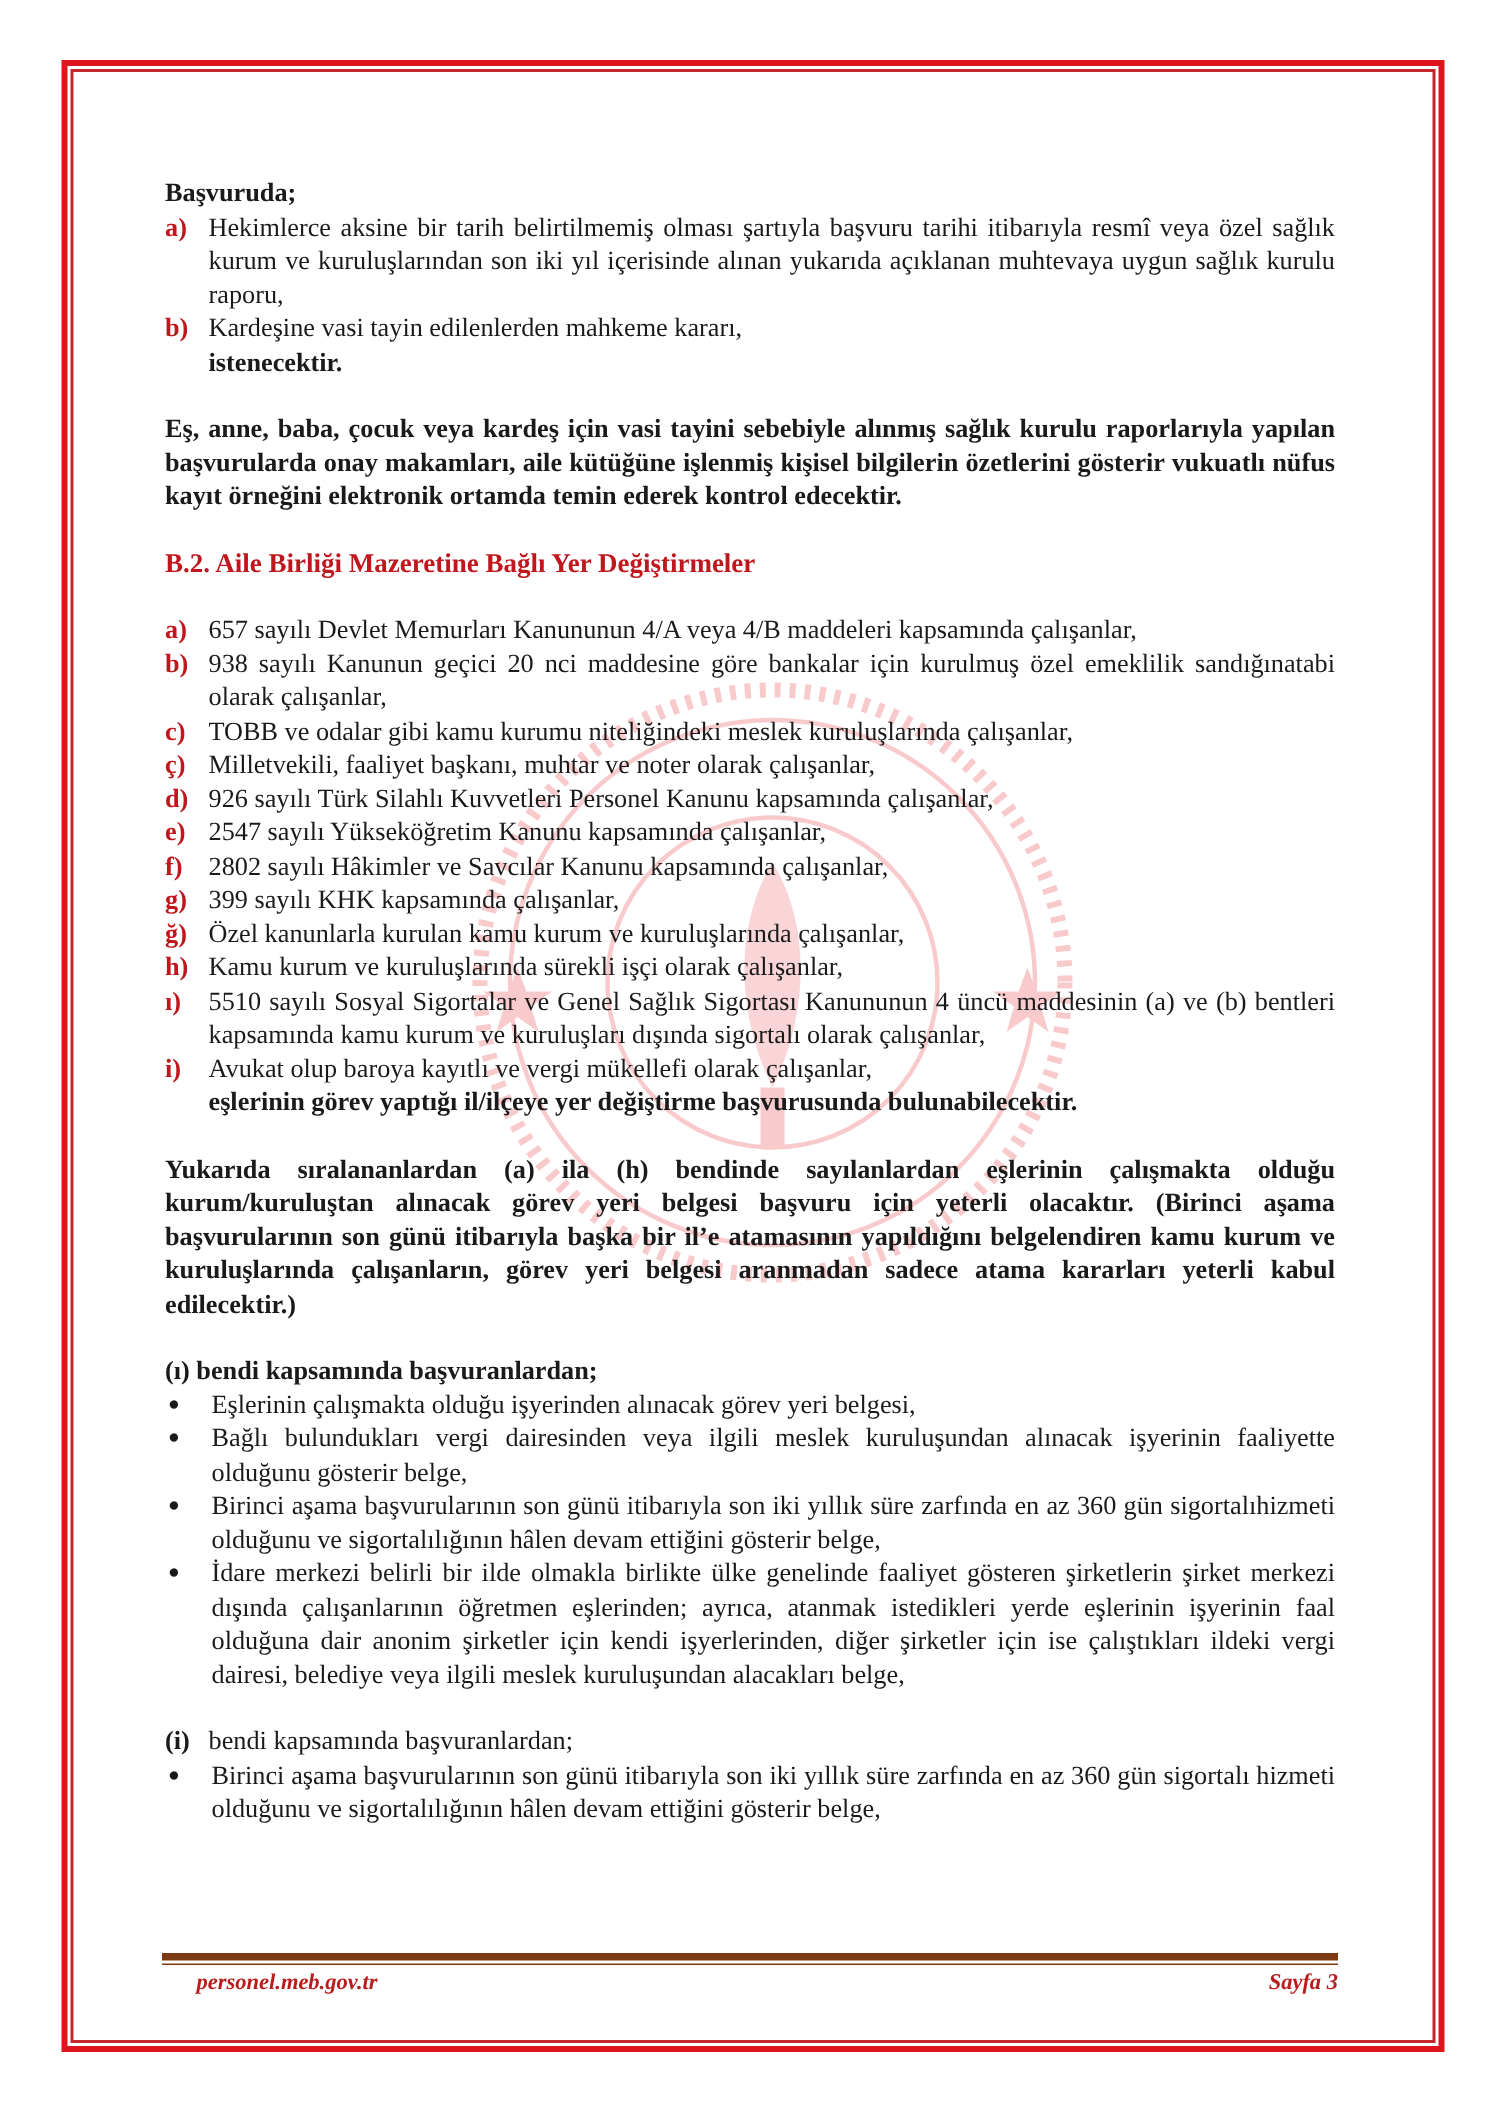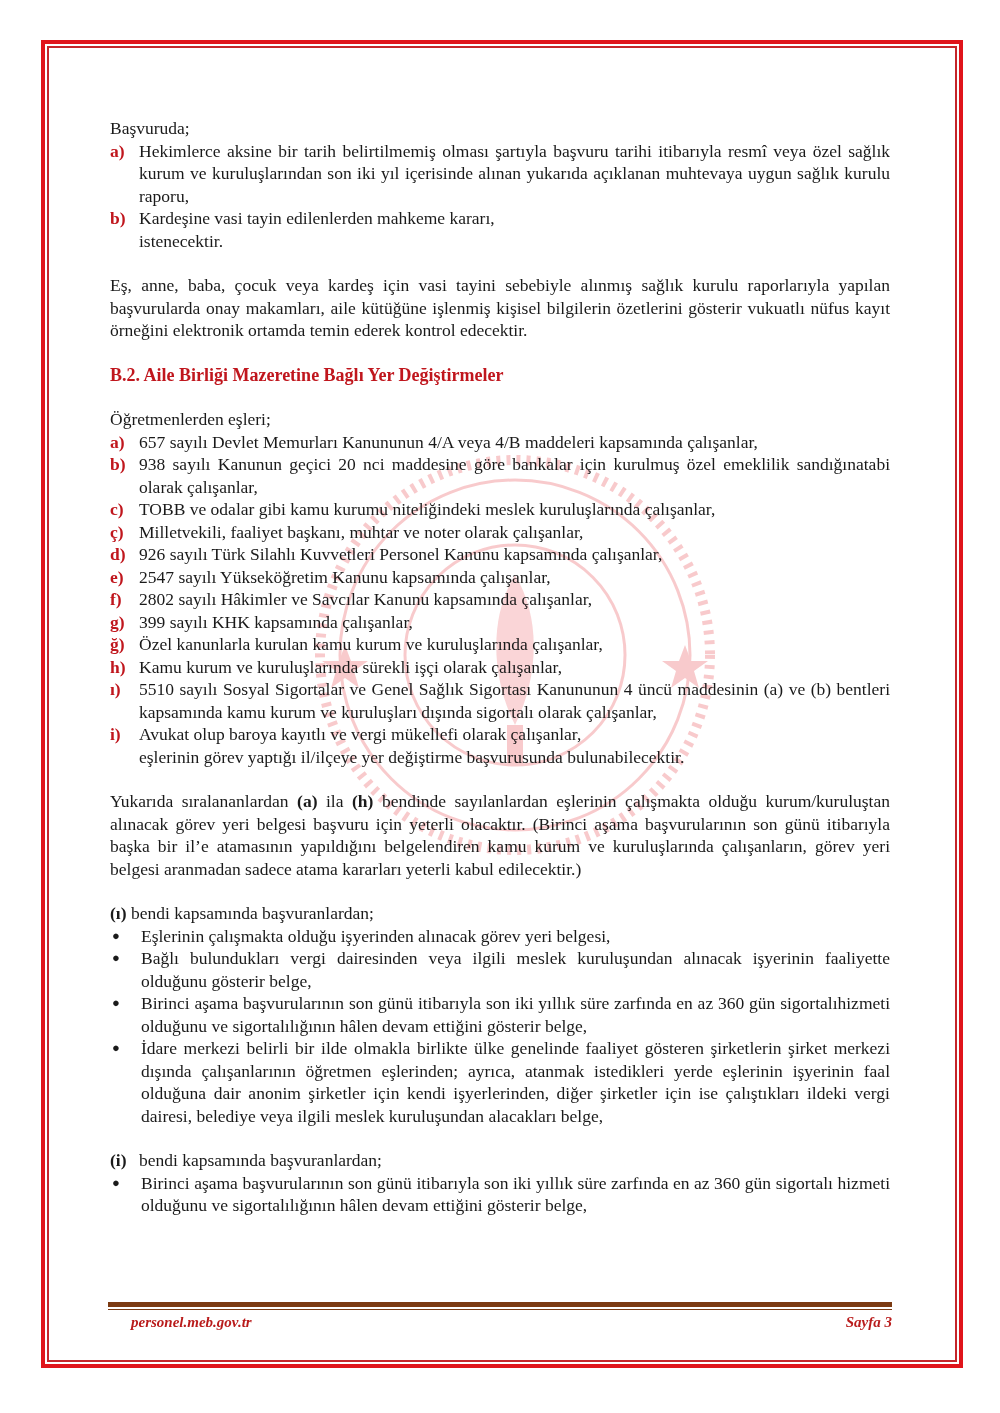--- a/index.html
+++ b/index.html
@@ -13,21 +13,21 @@
     border: 2px solid #c4262b; box-sizing: border-box;
   }
   .watermark {
     position: absolute; left: 285px; top: 445px; width: 460px; height: 420px; opacity: 0.22;
     pointer-events: none;
   }
   .content {
     position: absolute; left: 110px; top: 117px; width: 780px;
     font-family: "Liberation Serif", serif; font-size: 17.5px; line-height: 22.5px; color: #1a1a1a;
   }
-  p { margin: 0; }
+  p { margin: 0; font-weight: bold; }
   .justify { text-align: justify; }
   .gap { height: 22px; }
   .heading { color: #c0161d; font-weight: bold; font-size: 18px; }
   .li { display: flex; }
   .li .mk { width: 29px; flex: 0 0 29px; color: #c0161d; font-weight: bold; }
   .li .mk.dark { color: #1a1a1a; }
   .li .tx { flex: 1; text-align: justify; }
   .bullet .mk { color: #1a1a1a; font-weight: normal; font-size: 13px; padding-left: 2px; }
   .indent { padding-left: 29px; }
   .footer-rule {
@@ -76,21 +76,20 @@
   </div>
   <p class="indent">istenecektir.</p>
 
   <div class="gap"></div>
   <p class="justify">Eş, anne, baba, çocuk veya kardeş için vasi tayini sebebiyle alınmış sağlık kurulu raporlarıyla yapılan başvurularda onay makamları, aile kütüğüne işlenmiş kişisel bilgilerin özetlerini gösterir vukuatlı nüfus kayıt örneğini elektronik ortamda temin ederek kontrol edecektir.</p>
 
   <div class="gap"></div>
   <p class="heading">B.2. Aile Birliği Mazeretine Bağlı Yer Değiştirmeler</p>
 
   <div class="gap"></div>
-  <p>Öğretmenlerden eşleri;</p>
 
   <div class="li">
       <span class="mk">a)</span>
       <span class="tx">657 sayılı Devlet Memurları Kanununun 4/A veya 4/B maddeleri kapsamında çalışanlar,</span>
     </div>
   <div class="li">
       <span class="mk">b)</span>
       <span class="tx">938 sayılı Kanunun geçici 20 nci maddesine göre bankalar için kurulmuş özel emeklilik sandığınatabi olarak çalışanlar,</span>
     </div>
   <div class="li">

